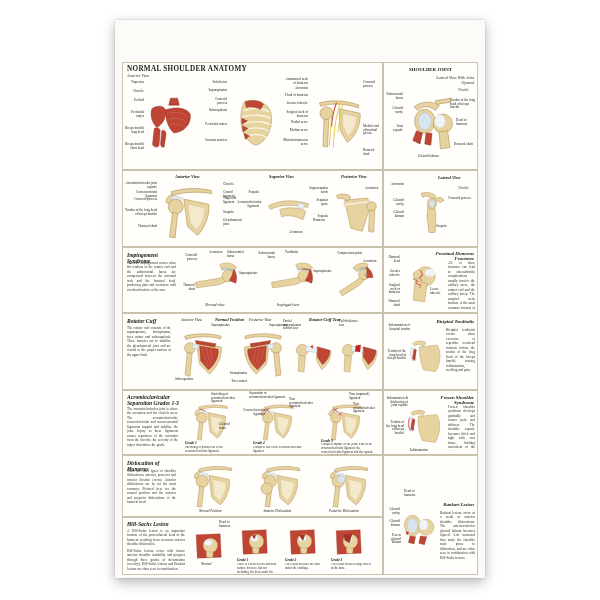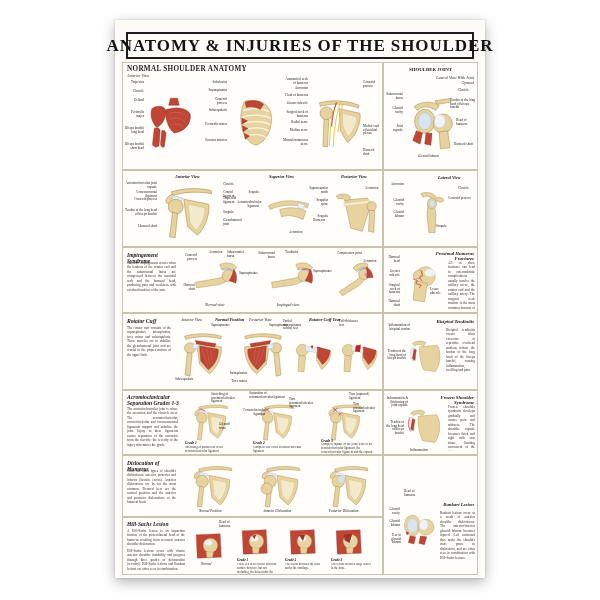--- a/index.html
+++ b/index.html
@@ -180,23 +180,20 @@
     <path class="bone" d="M14,16 C24,10 36,12 42,18 L36,26 C28,20 20,20 18,22 Z"></path>
     <circle class="bone" cx="82" cy="36" r="9"></circle>
     <path class="bone" d="M78,44 L88,44 L86,86 L76,84 Z"></path>
   </g>
 </defs>
 </svg>
 
 <div class="page">
   <div class="poster">
 
-    <div class="titlebox">
-      <h1>ANATOMY &amp; INJURIES OF THE SHOULDER</h1>
-    </div>
 
     <div class="panel" id="p-anatomy">
       <div class="h-main" style="left:4px;top:2px;">NORMAL SHOULDER ANATOMY</div>
       <div class="h-view" style="left:4px;top:10px;">Anterior View</div>
       <svg class="figsvg" viewBox="0 0 100 90" style="left:22px;top:16px;width:58px;height:86px;">
           <use href="#muscles-ant"></use>
         </svg>
       <div class="lbl r" style="left:2px;top:18px;width:19px;">Trapezius</div>
       <div class="lbl r" style="left:2px;top:27px;width:19px;">Clavicle</div>
       <div class="lbl r" style="left:2px;top:36px;width:19px;">Deltoid</div>

